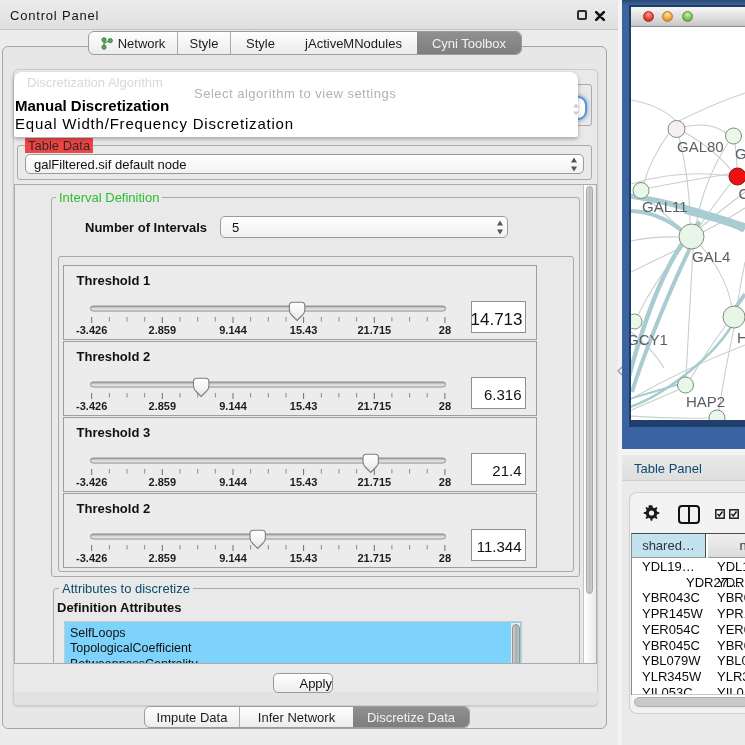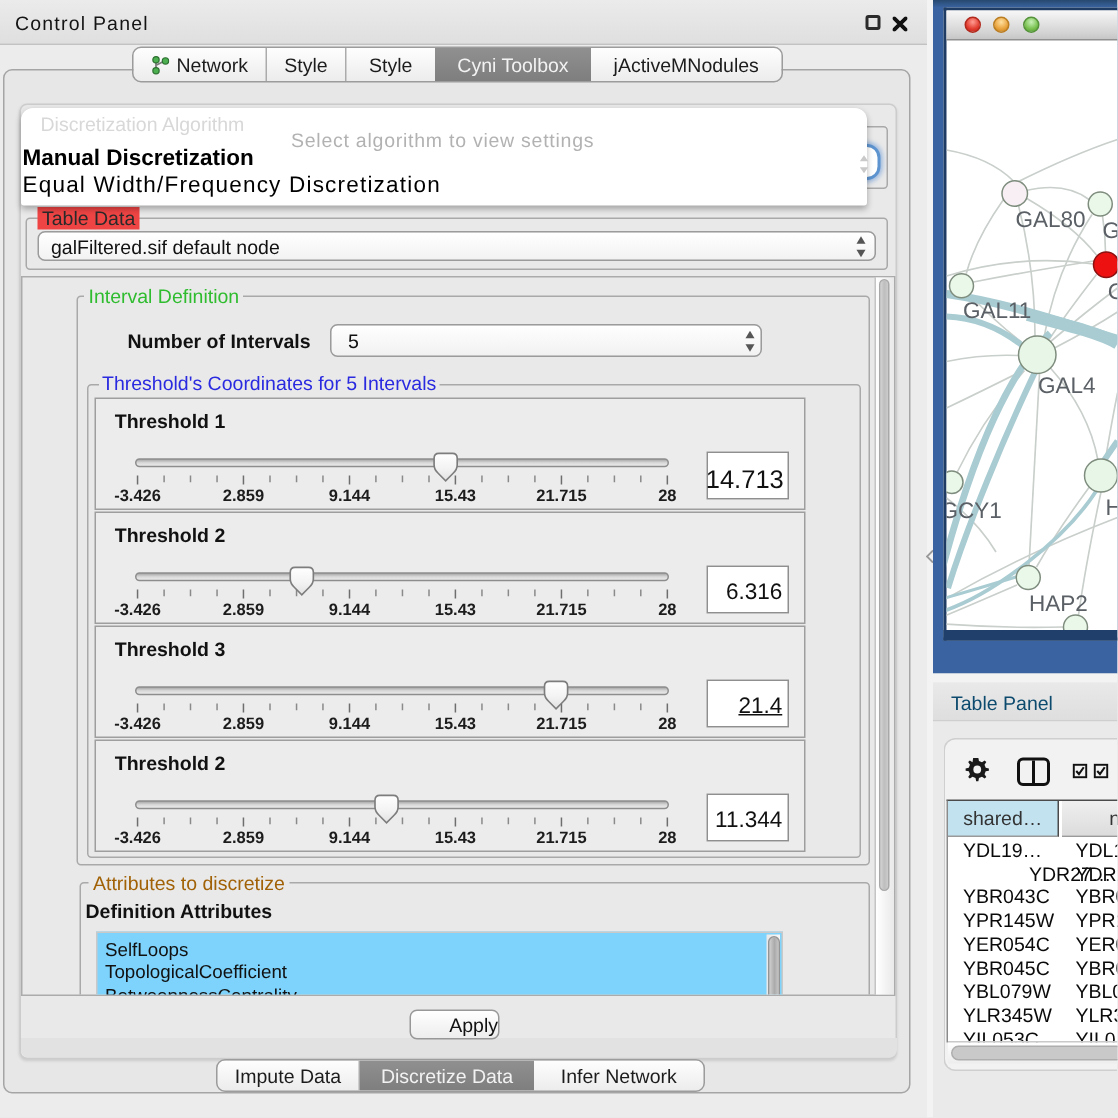--- a/index.html
+++ b/index.html
@@ -36,21 +36,20 @@
 <div class="abs" style="left:36px;top:12px;width:529px;height:380px;border:1px solid #a9a9a9;border-radius:3px;"></div>
 <div class="abs" style="left:41px;top:5px;background:#e9e9e9;padding:0 3px;color:#2fbc2f;">Interval Definition</div>
 <div class="abs" style="left:70px;top:35px;font-weight:bold;color:#111;">Number of Intervals</div>
 <div class="abs" style="left:205px;top:31px;width:288px;height:22px;background:linear-gradient(#ffffff,#f1f1f1);border:1px solid #9b9b9b;border-radius:5px;"></div>
 <div class="abs" style="left:217px;top:35px;color:#111;">5</div>
 <svg class="abs" style="left:481px;top:35px;" width="8" height="15" viewBox="0 0 8 15">
       <path d="M4 0.5 L7 5.5 L1 5.5 Z" fill="#555"></path>
       <path d="M4 14.5 L7 9.5 L1 9.5 Z" fill="#555"></path>
     </svg>
 <div class="abs" style="left:43px;top:71px;width:516px;height:316px;border:1px solid #a9a9a9;border-radius:3px;"></div>
-<div class="abs" style="left:51px;top:63px;background:#e9e9e9;padding:0 2px;color:#2a2ae0;">Threshold's Coordinates for 5 Intervals</div>
 <svg width="0" height="0" style="position:absolute">
       <defs>
         <linearGradient id="trk" x1="0" y1="0" x2="0" y2="1">
           <stop offset="0" stop-color="#9f9f9f"></stop>
           <stop offset="0.5" stop-color="#d8d8d8"></stop>
           <stop offset="1" stop-color="#efefef"></stop>
         </linearGradient>
         <linearGradient id="thm" x1="0" y1="0" x2="0" y2="1">
           <stop offset="0" stop-color="#ffffff"></stop>
           <stop offset="0.55" stop-color="#f3f3f3"></stop>
@@ -157,21 +156,21 @@
         <line x1="380.9" y1="51" x2="380.9" y2="57" stroke="#6e6e6e" stroke-width="1"></line>
         <text x="27.7" y="68" font-size="11" font-weight="bold" fill="#1c1c1c" text-anchor="middle" font-family="Liberation Sans,sans-serif">-3.426</text>
         <text x="98.3" y="68" font-size="11" font-weight="bold" fill="#1c1c1c" text-anchor="middle" font-family="Liberation Sans,sans-serif">2.859</text>
         <text x="169.0" y="68" font-size="11" font-weight="bold" fill="#1c1c1c" text-anchor="middle" font-family="Liberation Sans,sans-serif">9.144</text>
         <text x="239.6" y="68" font-size="11" font-weight="bold" fill="#1c1c1c" text-anchor="middle" font-family="Liberation Sans,sans-serif">15.43</text>
         <text x="310.3" y="68" font-size="11" font-weight="bold" fill="#1c1c1c" text-anchor="middle" font-family="Liberation Sans,sans-serif">21.715</text>
         <text x="380.9" y="68" font-size="11" font-weight="bold" fill="#1c1c1c" text-anchor="middle" font-family="Liberation Sans,sans-serif">28</text>
         <path d="M299.0 39.5 L299.0 44 Q299.0 47 301.7 49.5 L306.7 54.5 L311.7 49.5 Q314.4 47 314.4 44 L314.4 39.5 Q314.4 36.2 311.2 36.2 L302.2 36.2 Q299.0 36.2 299.0 39.5 Z" fill="url(#thm)" stroke="#7d7d7d" stroke-width="1.1"></path>
       </svg>
 <div class="abs" style="left:407px;top:35px;width:55px;height:32px;background:#fff;border:1px solid #8f8f8f;"></div>
-<div class="abs" style="left:407px;top:44px;width:51px;text-align:right;font-size:15px;color:#111;text-decoration:underline;">21.4</div>
+<div class="abs" style="left:407px;top:44px;width:51px;text-align:right;font-size:15px;color:#111;">21.4</div>
 </div>
 <div class="abs" style="left:47.5px;top:308px;width:474px;height:75px;border:1px solid #9e9e9e;background:#ececec;">
 <div class="abs" style="left:13px;top:7px;font-weight:bold;color:#111;">Threshold 2</div>
 <svg width="474" height="73" viewBox="0 0 474 73" style="position:absolute;left:0;top:0;">
         <rect x="26.5" y="40" width="355" height="5" rx="2.5" fill="url(#trk)" stroke="#8d8d8d" stroke-width="1"></rect>
         <line x1="27.7" y1="51" x2="27.7" y2="57" stroke="#6e6e6e" stroke-width="1"></line>
         <line x1="45.4" y1="51" x2="45.4" y2="55.5" stroke="#8a8a8a" stroke-width="1"></line>
         <line x1="63.0" y1="51" x2="63.0" y2="55.5" stroke="#8a8a8a" stroke-width="1"></line>
         <line x1="80.7" y1="51" x2="80.7" y2="55.5" stroke="#8a8a8a" stroke-width="1"></line>
         <line x1="98.3" y1="51" x2="98.3" y2="57" stroke="#6e6e6e" stroke-width="1"></line>
@@ -196,21 +195,21 @@
         <text x="169.0" y="68" font-size="11" font-weight="bold" fill="#1c1c1c" text-anchor="middle" font-family="Liberation Sans,sans-serif">9.144</text>
         <text x="239.6" y="68" font-size="11" font-weight="bold" fill="#1c1c1c" text-anchor="middle" font-family="Liberation Sans,sans-serif">15.43</text>
         <text x="310.3" y="68" font-size="11" font-weight="bold" fill="#1c1c1c" text-anchor="middle" font-family="Liberation Sans,sans-serif">21.715</text>
         <text x="380.9" y="68" font-size="11" font-weight="bold" fill="#1c1c1c" text-anchor="middle" font-family="Liberation Sans,sans-serif">28</text>
         <path d="M186.0 39.5 L186.0 44 Q186.0 47 188.7 49.5 L193.7 54.5 L198.7 49.5 Q201.4 47 201.4 44 L201.4 39.5 Q201.4 36.2 198.2 36.2 L189.2 36.2 Q186.0 36.2 186.0 39.5 Z" fill="url(#thm)" stroke="#7d7d7d" stroke-width="1.1"></path>
       </svg>
 <div class="abs" style="left:407px;top:35px;width:55px;height:32px;background:#fff;border:1px solid #8f8f8f;"></div>
 <div class="abs" style="left:407px;top:44px;width:51px;text-align:right;font-size:15px;color:#111;">11.344</div>
 </div>
 <div class="abs" style="left:38px;top:403px;width:527px;height:120px;border:1px solid #a9a9a9;border-radius:3px;"></div>
-<div class="abs" style="left:44px;top:396px;background:#e9e9e9;padding:0 3px;color:#a16207;">Attributes to discretize</div>
+<div class="abs" style="left:44px;top:396px;background:#e9e9e9;padding:0 3px;color:#0c4a6e;">Attributes to discretize</div>
 <div class="abs" style="left:42px;top:415px;font-weight:bold;color:#111;">Definition Attributes</div>
 <div class="abs" style="left:49px;top:436px;width:458px;height:80px;background:#7dd3fc;border:1px solid #c9c9c9;">
 <div style="padding:4px 0 0 5px;line-height:15.4px;font-size:12.5px;color:#111;">SelfLoops<br>TopologicalCoefficient<br>BetweennessCentrality</div>
 <div class="abs" style="right:1px;top:1px;width:9px;height:70px;background:linear-gradient(90deg,#e8e8e8,#f8f8f8);"></div>
 <div class="abs" style="right:1.5px;top:2px;width:8px;height:60px;background:linear-gradient(90deg,#cfcfcf,#ababab 55%,#c4c4c4);border:1px solid #949494;border-radius:5px;"></div>
 </div>
 </div>
 <div class="abs" style="left:14px;top:692px;width:584px;height:13px;background:#e2e2e2;border-radius:0 0 5px 5px;"></div>
 <div class="abs" style="left:273px;top:673px;width:60px;height:20px;background:linear-gradient(#ffffff,#ededed);border:1px solid #989898;border-radius:5px;text-align:right;line-height:19px;color:#111;">Apply</div>
 <div class="abs" style="left:88px;top:31px;width:434px;height:24px;background:linear-gradient(#fefefe,#ececec);border:1px solid #9c9c9c;border-radius:6px;overflow:hidden;display:flex;">
@@ -218,27 +217,27 @@
       <svg width="12" height="13" viewBox="0 0 12 13" style="margin-right:5px;">
         <path d="M3 3 L3 10 M3 6.5 L9 3.5" stroke="#7b7b7b" stroke-width="1.2" fill="none"></path>
         <circle cx="3" cy="2.8" r="2.1" fill="#4caf50" stroke="#2d7031" stroke-width="0.8"></circle>
         <circle cx="3" cy="10.2" r="2.1" fill="#4caf50" stroke="#2d7031" stroke-width="0.8"></circle>
         <circle cx="9.3" cy="3.6" r="2.1" fill="#4caf50" stroke="#2d7031" stroke-width="0.8"></circle>
       </svg>
       <span style="color:#1c1c1c;">Network</span>
     </div>
 <div style="width:53px;height:100%;border-right:1px solid #ababab;display:flex;align-items:center;justify-content:center;color:#1c1c1c;">Style</div>
 <div style="width:59px;height:100%;display:flex;align-items:center;justify-content:center;color:#1c1c1c;">Style</div>
+<div style="flex:1;height:100%;display:flex;align-items:center;justify-content:center;color:#1c1c1c;">jActiveMNodules</div>
 <div style="width:104px;height:100%;background:linear-gradient(#909090,#7e7e7e);display:flex;align-items:center;justify-content:center;color:#f2f2f2;">Cyni Toolbox</div>
-<div style="flex:1;height:100%;display:flex;align-items:center;justify-content:center;color:#1c1c1c;">jActiveMNodules</div>
 </div>
 <div class="abs" style="left:144px;top:706px;width:326px;height:22px;background:linear-gradient(#fefefe,#ececec);border:1px solid #9c9c9c;border-radius:6px;overflow:hidden;display:flex;align-items:flex-end;">
 <div style="width:95px;height:100%;border-right:1px solid #ababab;display:flex;align-items:center;justify-content:center;color:#1c1c1c;">Impute Data</div>
+<div style="flex:1;height:100%;display:flex;align-items:center;justify-content:center;color:#1c1c1c;">Infer Network</div>
 <div style="width:116px;height:100%;background:linear-gradient(#909090,#7e7e7e);display:flex;align-items:center;justify-content:center;color:#f2f2f2;">Discretize Data</div>
-<div style="flex:1;height:100%;display:flex;align-items:center;justify-content:center;color:#1c1c1c;">Infer Network</div>
 </div>
 <div class="abs" style="left:14px;top:72px;width:564px;height:65px;background:#ffffff;border-radius:8px 8px 2px 2px;box-shadow:0 2px 4px rgba(0,0,0,0.3);z-index:50;"></div>
 <div class="abs" style="left:27px;top:75px;color:#d8d8d8;z-index:51;">Discretization Algorithm</div>
 <div class="abs" style="left:194px;top:86px;color:#b2b2b2;letter-spacing:0.5px;z-index:51;">Select algorithm to view settings</div>
 <div class="abs" style="left:15px;top:97px;font-weight:bold;font-size:15px;color:#000;z-index:51;">Manual Discretization</div>
 <div class="abs" style="left:15px;top:115px;font-size:15px;letter-spacing:0.8px;color:#000;z-index:51;">Equal Width/Frequency Discretization</div>
 <div class="abs" style="left:617.5px;top:0;width:4px;height:745px;background:#f3f3f3;"></div>
 <div class="abs" style="left:608px;top:30px;width:9.5px;height:699px;background:#ececec;"></div>
 <svg class="abs" style="left:617px;top:366px;" width="6" height="10" viewBox="0 0 6 10">
     <path d="M5 1 L1 5 L5 9" stroke="#9a9a9a" stroke-width="1.2" fill="none"></path>

